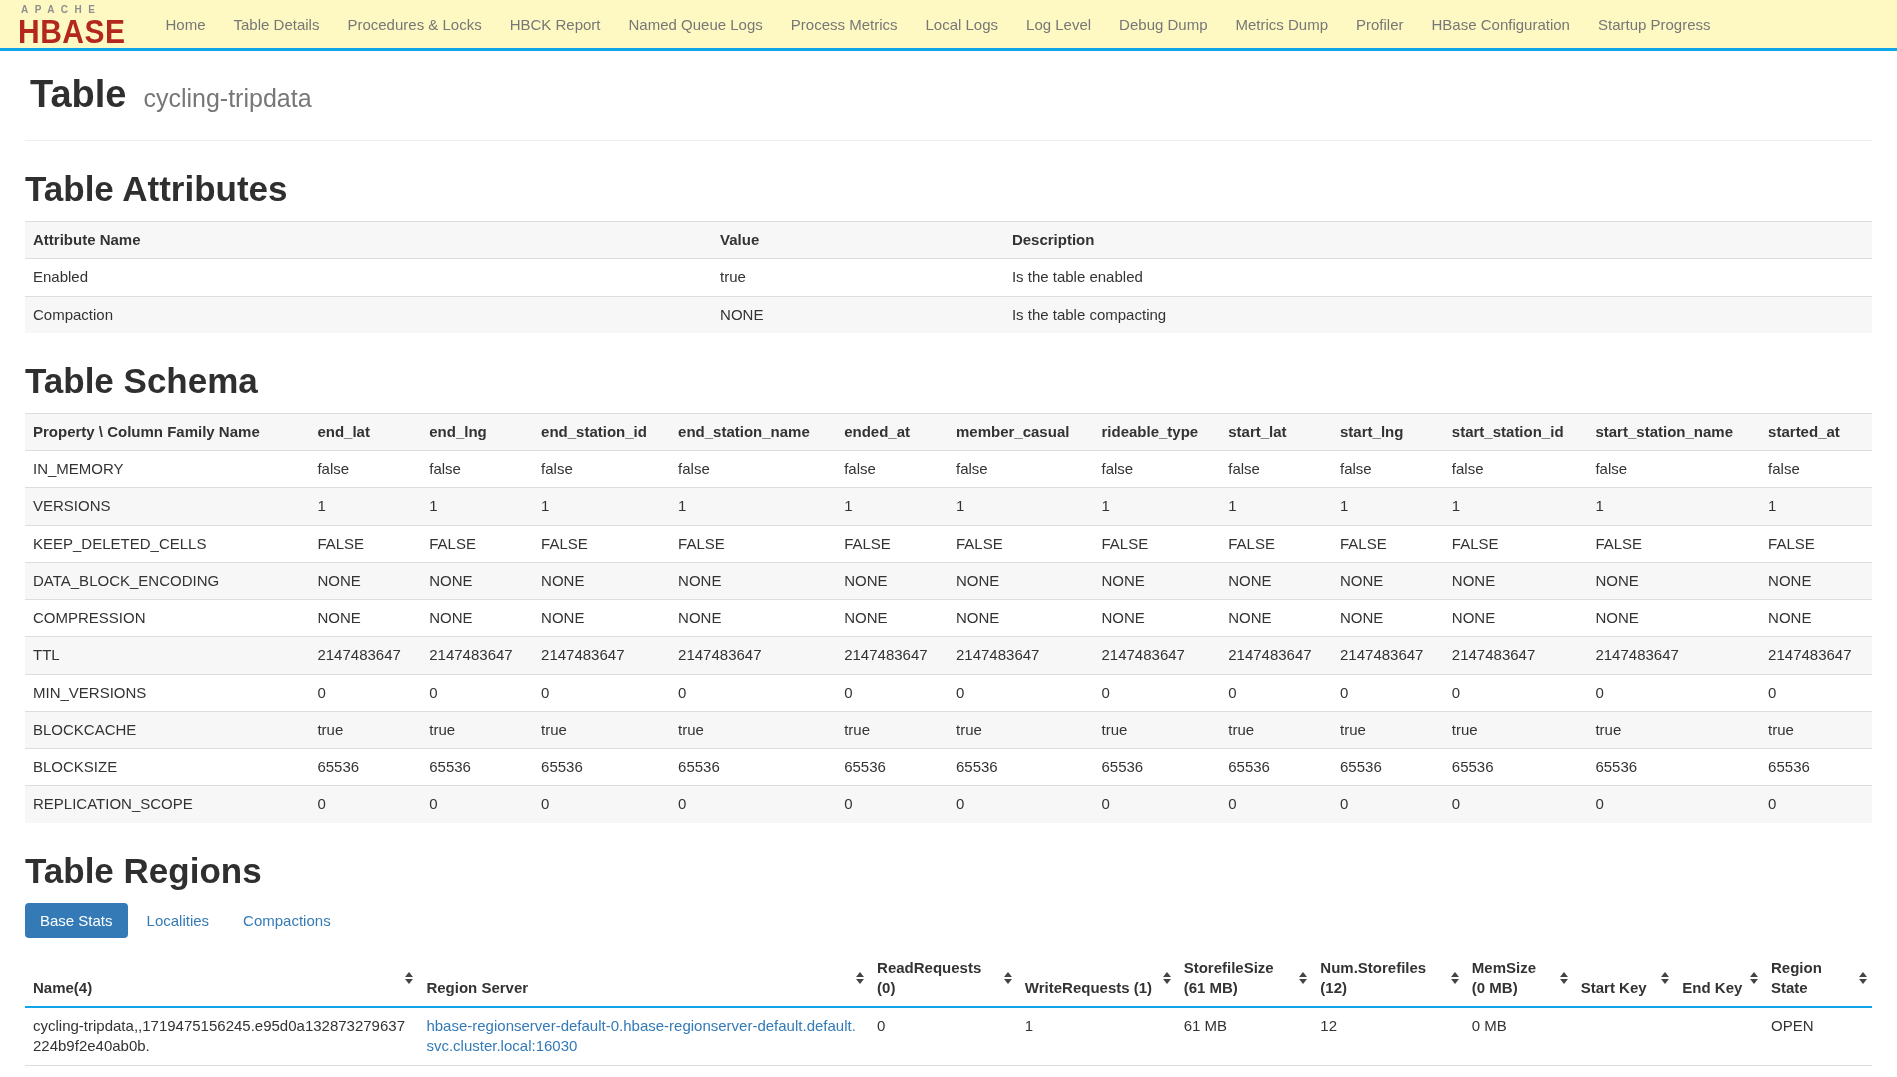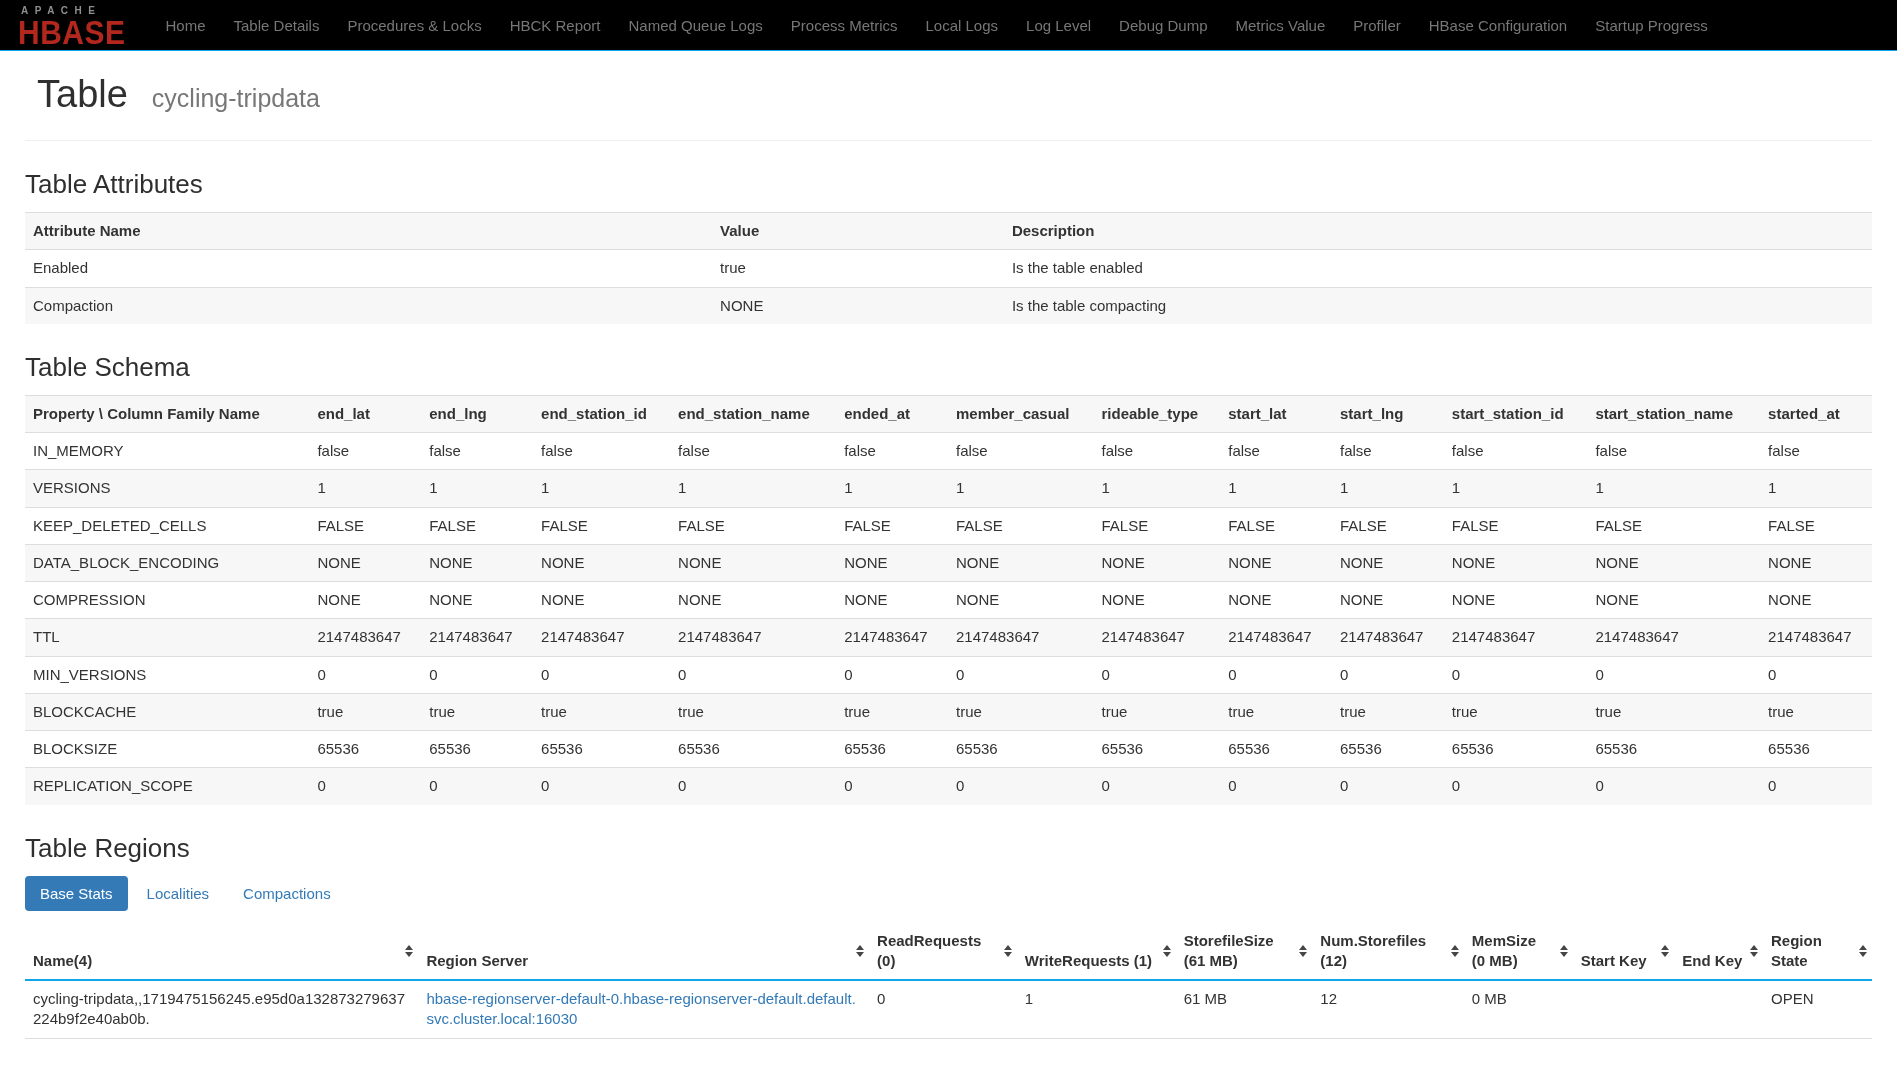--- a/index.html
+++ b/index.html
@@ -5,44 +5,44 @@
   * { box-sizing: border-box; }
   html, body { margin:0; padding:0; }
   body {
     width:1897px; height:1077px; overflow:hidden;
     background:#fff; color:#333;
     font-family:"Liberation Sans", sans-serif;
     font-size:15px;
   }
   
   .navbar {
-    height:51px; background:#000000; border-bottom:1px solid #0ea5e9;
+    height:51px; background:#fef9c3; border-bottom:3px solid #0ea5e9;
     display:flex; align-items:center; padding:0 12px;
   }
   .brand { margin:0 26px 0 6px; line-height:1; cursor:pointer; }
   .brand-top {
     display:block; font-size:10px; font-weight:bold; color:#8f8f8f;
     letter-spacing:6.5px; margin:2px 0 1px 3px;
   }
   .brand-main {
     display:block; font-size:30px; font-weight:bold; color:#b3271e;
     letter-spacing:0.5px; transform:scaleY(1.08); transform-origin:top left;
   }
   .nav-items { display:flex; align-items:center; }
   .nav-item {
     color:#777; font-size:15px; padding:0 14px; cursor:pointer;
     text-decoration:none; white-space:nowrap;
   }
   
   .container { padding:0 25px; }
   .page-header { margin-top:22px; }
-  .page-header h1 { margin:12px; font-size:38px; font-weight:400; color:#2f2f2f; display:inline; }
+  .page-header h1 { margin:5px; font-size:38px; font-weight:700; color:#2f2f2f; display:inline; }
   .page-header .subtitle { font-size:25px; color:#777; margin-left:12px; font-weight:400; }
   hr.title-rule { border:none; border-top:1px solid #eee; margin:24px 0 0 0; }
-  h2.section { font-size:26px; font-weight:400; color:#2f2f2f; margin:28px 0 12px 0; }
+  h2.section { font-size:35px; font-weight:700; color:#2f2f2f; margin:28px 0 12px 0; }
   
   table { width:100%; border-collapse:collapse; font-size:15px; color:#333; }
   th, td { text-align:left; padding:8px 8px; vertical-align:top; line-height:1.35; }
   .table-striped th, .table-striped td { border-top:1px solid #ddd; }
   .table-striped thead tr { background:#f7f7f7; }
   .table-striped tbody tr:nth-child(even) { background:#f7f7f7; }
   .schema-table th, .schema-table td { white-space:nowrap; }
   thead th { font-weight:bold; }
   
   .tabs { display:flex; align-items:center; margin:12px 0 12px 0; }
@@ -78,21 +78,21 @@
   <div class="nav-items" id="nav-items">
       <a class="nav-item">Home</a>
       <a class="nav-item">Table Details</a>
       <a class="nav-item">Procedures &amp; Locks</a>
       <a class="nav-item">HBCK Report</a>
       <a class="nav-item">Named Queue Logs</a>
       <a class="nav-item">Process Metrics</a>
       <a class="nav-item">Local Logs</a>
       <a class="nav-item">Log Level</a>
       <a class="nav-item">Debug Dump</a>
-      <a class="nav-item">Metrics Value</a>
+      <a class="nav-item">Metrics Dump</a>
       <a class="nav-item">Profiler</a>
       <a class="nav-item">HBase Configuration</a>
       <a class="nav-item">Startup Progress</a>
     </div>
 </nav>
 
 <div class="container">
 
   <div class="page-header">
     <h1>Table</h1><span class="subtitle">cycling-tripdata</span>

